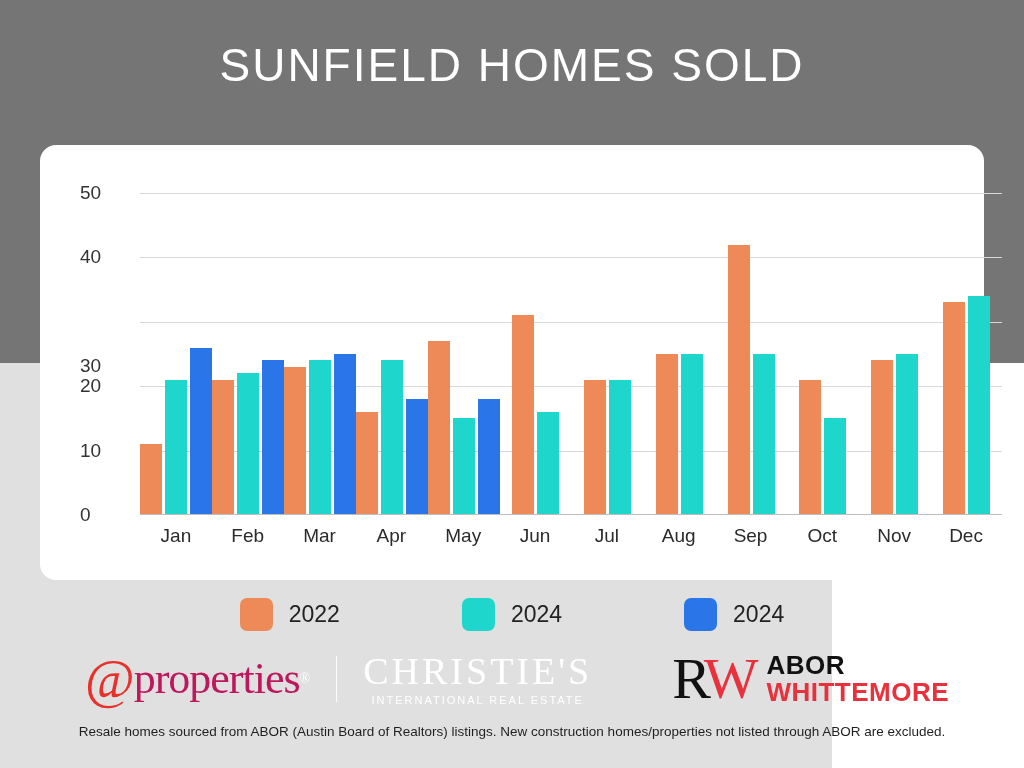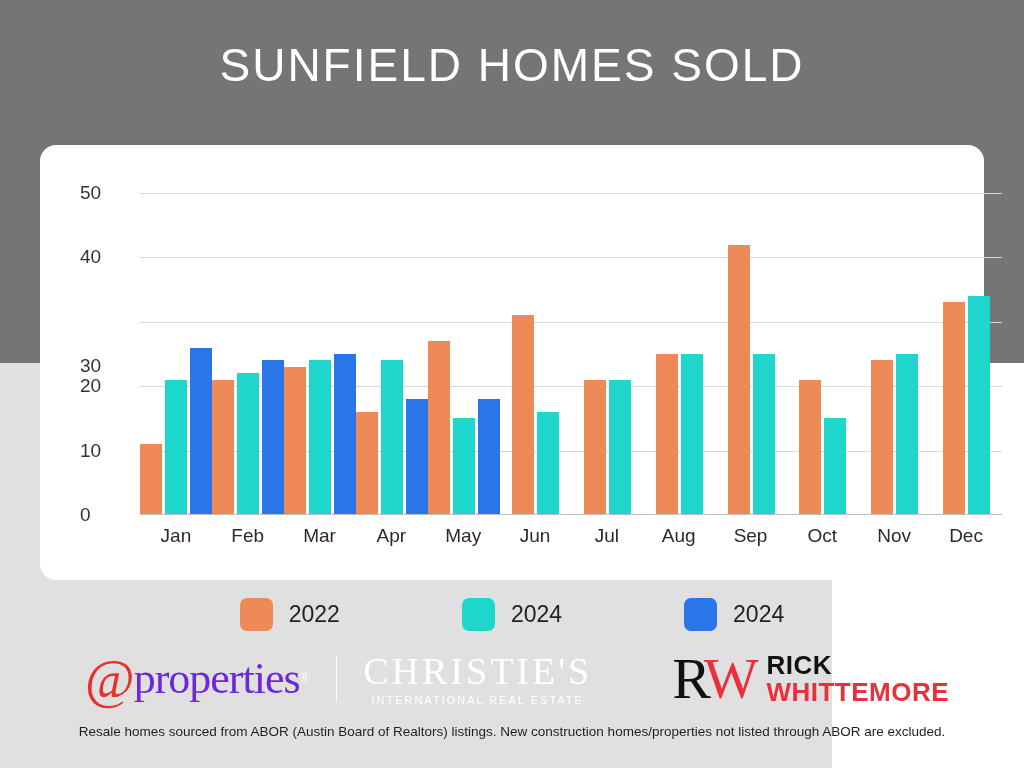--- a/index.html
+++ b/index.html
@@ -124,21 +124,21 @@
     display: flex; align-items: center;
     font-family: "Liberation Serif", serif;
     margin-left: 10px;
   }
   .at-mark {
     font-size: 54px; color: #e8312b;
     line-height: 1; letter-spacing: -2px;
     margin-right: 1px;
   }
   .at-word {
-    font-size: 44px; color: #6d28d9; line-height: 1;
+    font-size: 44px; color: #be185d; line-height: 1;
     letter-spacing: -1px;
   }
   .at-reg { font-size: 14px; color: #ffffff; vertical-align: super; }
   #logo-divider {
     width: 1px; height: 46px;
     background: #ffffff; opacity: .85;
     margin: 0 26px;
   }
   #logo-christies {
     display: flex; flex-direction: column;
@@ -306,21 +306,21 @@
       <span class="at-reg">®</span>
     </div>
     <div id="logo-divider"></div>
     <div id="logo-christies">
       <span class="chr-main">CHRISTIE'S</span>
       <span class="chr-sub">INTERNATIONAL REAL ESTATE</span>
     </div>
     <div id="logo-rw">
       <span class="rw-mono"><span class="rw-r">R</span><span class="rw-w">W</span></span>
       <span id="rw-words">
-        <span class="rw-rick">RICK</span>
+        <span class="rw-rick">ABOR</span>
         <span class="rw-whit">WHITTEMORE</span>
       </span>
     </div>
   </div>
 
   <div id="footnote">Resale homes sourced from ABOR (Austin Board of Realtors) listings. New construction homes/properties not listed through ABOR are excluded.</div>
 
 </div>
 
 </body></html>

